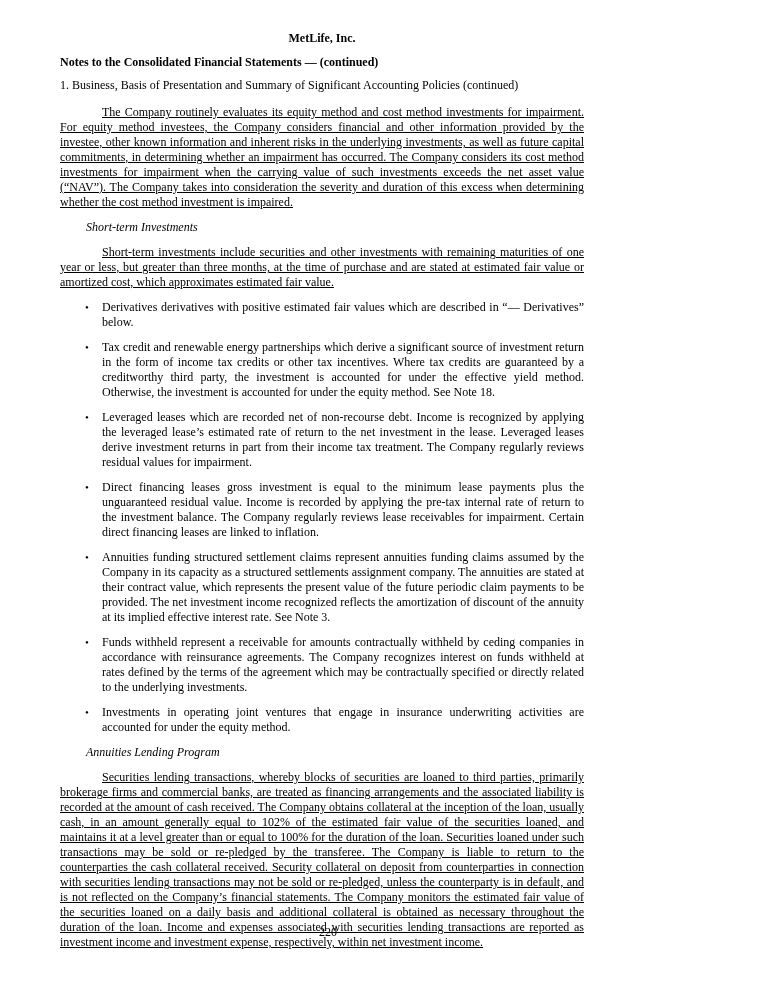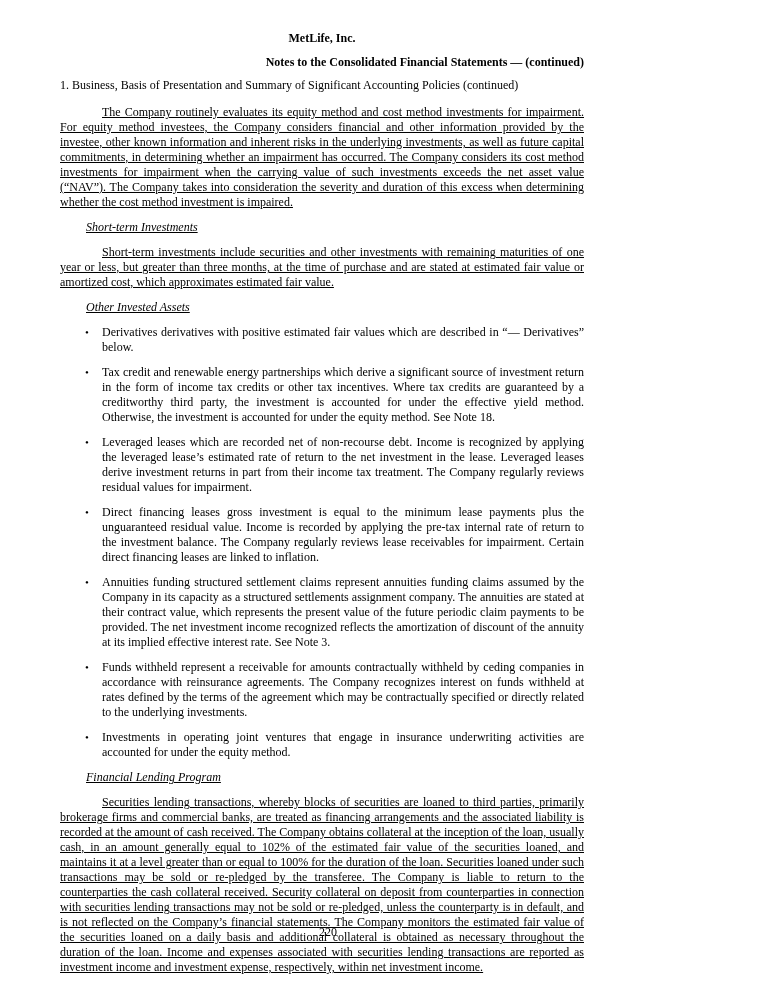--- a/index.html
+++ b/index.html
@@ -19,37 +19,36 @@
     line-height: 15px;
     color: #000000;
     overflow: hidden;
   }
   .center-bold {
     text-align: center;
     font-weight: bold;
     margin: 0 0 9px 0;
   }
   .doc-title {
-    text-align: right;
+    text-align: left;
     font-weight: bold;
     margin: 0 0 8px 0;
   }
   .section-heading {
     font-weight: normal;
     margin: 0 0 12px 0;
   }
   p.body {
     margin: 0 0 10px 0;
     text-align: justify;
     text-indent: 42px;
     text-decoration: underline;
   }
   .subhead {
     font-style: italic;
-    text-decoration: underline;
     margin: 2px 0 10px 0;
     padding-left: 26px;
   }
   ul.bullets {
     list-style: none;
     margin: 0;
     padding: 0;
   }
   ul.bullets li {
     position: relative;
@@ -81,21 +80,20 @@
   <div class="doc-title">Notes to the Consolidated Financial Statements — (continued)</div>
 
   <div class="section-heading">1. Business, Basis of Presentation and Summary of Significant Accounting Policies (continued)</div>
 
   <p class="body">The Company routinely evaluates its equity method and cost method investments for impairment. For equity method investees, the Company considers financial and other information provided by the investee, other known information and inherent risks in the underlying investments, as well as future capital commitments, in determining whether an impairment has occurred. The Company considers its cost method investments for impairment when the carrying value of such investments exceeds the net asset value (“NAV”). The Company takes into consideration the severity and duration of this excess when determining whether the cost method investment is impaired.</p>
 
   <div class="subhead">Short-term Investments</div>
 
   <p class="body">Short-term investments include securities and other investments with remaining maturities of one year or less, but greater than three months, at the time of purchase and are stated at estimated fair value or amortized cost, which approximates estimated fair value.</p>
 
-  <div class="subhead">Other Invested Assets</div>
 
 
   <ul class="bullets">
     <li>
       <span class="dot">•</span>
       <span>Derivatives derivatives with positive estimated fair values which are described in “— Derivatives” below.</span>
     </li>
     <li>
       <span class="dot">•</span>
       <span>Tax credit and renewable energy partnerships which derive a significant source of investment return in the form of income tax credits or other tax incentives. Where tax credits are guaranteed by a creditworthy third party, the investment is accounted for under the effective yield method. Otherwise, the investment is accounted for under the equity method. See Note 18.</span>
@@ -115,19 +113,19 @@
     <li>
       <span class="dot">•</span>
       <span>Funds withheld represent a receivable for amounts contractually withheld by ceding companies in accordance with reinsurance agreements. The Company recognizes interest on funds withheld at rates defined by the terms of the agreement which may be contractually specified or directly related to the underlying investments.</span>
     </li>
     <li>
       <span class="dot">•</span>
       <span>Investments in operating joint ventures that engage in insurance underwriting activities are accounted for under the equity method.</span>
     </li>
   </ul>
 
-  <div class="subhead">Financial Lending Program</div>
+  <div class="subhead">Annuities Lending Program</div>
 
   <p class="body">Securities lending transactions, whereby blocks of securities are loaned to third parties, primarily brokerage firms and commercial banks, are treated as financing arrangements and the associated liability is recorded at the amount of cash received. The Company obtains collateral at the inception of the loan, usually cash, in an amount generally equal to 102% of the estimated fair value of the securities loaned, and maintains it at a level greater than or equal to 100% for the duration of the loan. Securities loaned under such transactions may be sold or re-pledged by the transferee. The Company is liable to return to the counterparties the cash collateral received. Security collateral on deposit from counterparties in connection with securities lending transactions may not be sold or re-pledged, unless the counterparty is in default, and is not reflected on the Company’s financial statements. The Company monitors the estimated fair value of the securities loaned on a daily basis and additional collateral is obtained as necessary throughout the duration of the loan. Income and expenses associated with securities lending transactions are reported as investment income and investment expense, respectively, within net investment income.</p>
 
   <div class="page-number">220</div>
 
 </div>
 
 </body></html>

